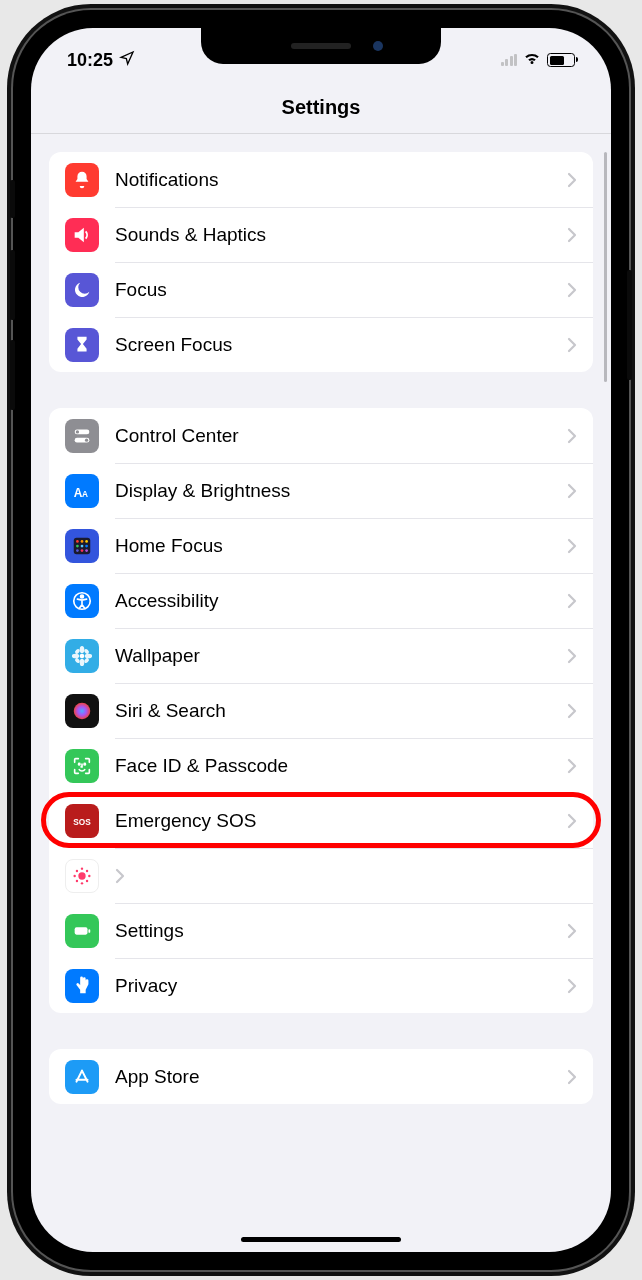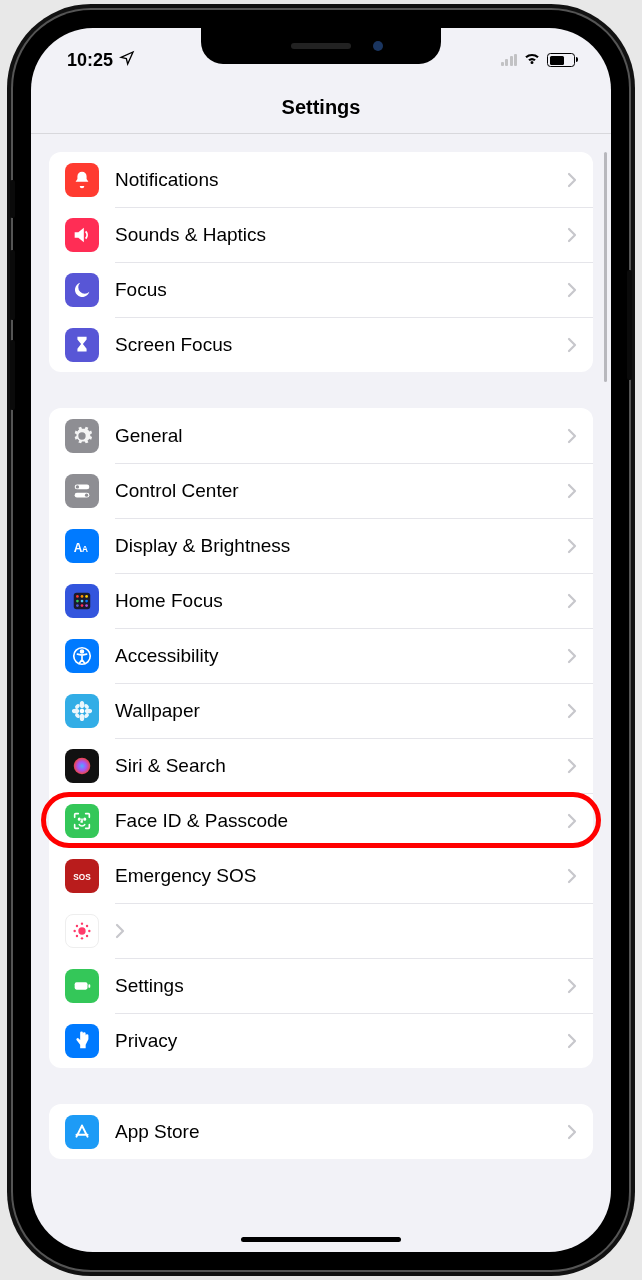--- a/index.html
+++ b/index.html
@@ -139,33 +139,20 @@
               <svg viewBox="0 0 10 16" fill="none" stroke="#c7c7cc" stroke-width="2.2" stroke-linecap="round" stroke-linejoin="round">
                 <path d="M2 2l6 6-6 6"></path>
               </svg>
             </div>
           </div>
         </div>
       <div class="group" id="g2">
           <div class="row">
             <div class="ico" style="background:#8e8e93">
               <svg viewBox="0 0 24 24" fill="#fff">
-                <path d="M12 8a4 4 0 100 8 4 4 0 000-8zm9 4l2 1-1 3-2-1a8 8 0 01-2 2l1 2-3 1-1-2h-3l-1 2-3-1 1-2a8 8 0 01-2-2l-2 1-1-3 2-1v-2l-2-1 1-3 2 1a8 8 0 012-2l-1-2 3-1 1 2h3l1-2 3 1-1 2a8 8 0 012 2l2-1 1 3-2 1v2z" opacity="0.9"></path>
-              </svg>
-            </div>
-            <div class="label">General</div>
-            <div class="chev">
-              <svg viewBox="0 0 10 16" fill="none" stroke="#c7c7cc" stroke-width="2.2" stroke-linecap="round" stroke-linejoin="round">
-                <path d="M2 2l6 6-6 6"></path>
-              </svg>
-            </div>
-          </div>
-          <div class="row">
-            <div class="ico" style="background:#8e8e93">
-              <svg viewBox="0 0 24 24" fill="#fff">
                 <rect x="4" y="5" width="16" height="5" rx="2.5"></rect>
                 <circle cx="7" cy="7.5" r="1.8" fill="#8e8e93"></circle>
                 <rect x="4" y="14" width="16" height="5" rx="2.5"></rect>
                 <circle cx="17" cy="16.5" r="1.8" fill="#8e8e93"></circle>
               </svg>
             </div>
             <div class="label">Control Center</div>
             <div class="chev">
               <svg viewBox="0 0 10 16" fill="none" stroke="#c7c7cc" stroke-width="2.2" stroke-linecap="round" stroke-linejoin="round">
                 <path d="M2 2l6 6-6 6"></path>

